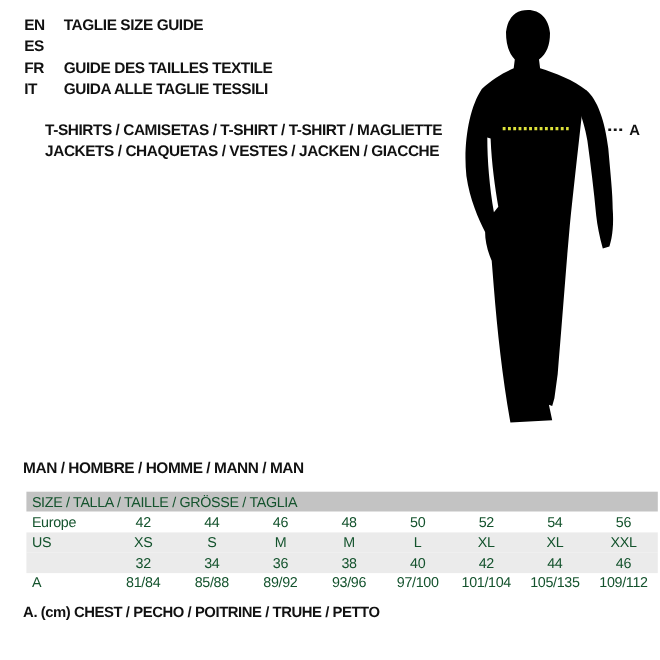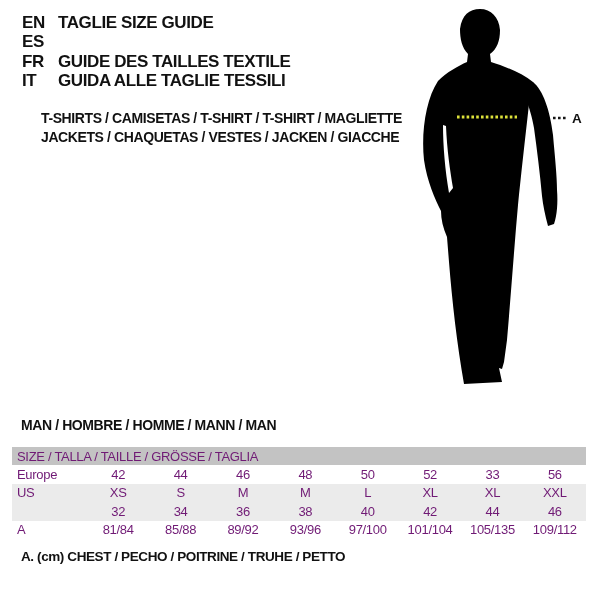--- a/index.html
+++ b/index.html
@@ -1,35 +1,35 @@
 <!DOCTYPE html>
 <html><head>
 <meta charset="utf-8">
 <style>
   html,body{margin:0;padding:0;width:600px;height:600px;background:#ffffff;overflow:hidden;}
   body{font-family:"Liberation Sans","DejaVu Sans",sans-serif;color:#111;position:relative;}
 
   
   .lang-list{position:absolute;left:22px;top:13px;}
-  .lang-row{display:flex;line-height:19.4px;font-size:17px;font-weight:700;letter-spacing:-0.4px;}
+  .lang-row{display:flex;line-height:19.4px;font-size:14px;font-weight:700;letter-spacing:-0.4px;}
   .lang-code{width:36px;flex:0 0 36px;}
   .lang-label{white-space:nowrap;}
 
   
   .category-block{position:absolute;left:21px;top:109px;margin-left:20px;}
   .category-line{font-size:14px;font-weight:700;letter-spacing:-0.4px;line-height:18.5px;white-space:nowrap;}
 
   
   .figure-wrap{position:absolute;left:400px;top:0;width:200px;height:400px;}
 
   
   .section-title{position:absolute;left:21px;top:417px;font-size:14px;font-weight:700;letter-spacing:-0.4px;}
 
   
-  .size-table{position:absolute;left:12px;top:447px;width:574px;font-size:13px;letter-spacing:-0.3px;color:#701a75;}
+  .size-table{position:absolute;left:24px;top:447px;width:574px;font-size:13px;letter-spacing:-0.3px;color:#14532d;}
   .theader{height:18px;background:#c3c3c3;display:flex;align-items:center;padding-left:5px;font-size:13px;}
   .trow{display:flex;height:18.5px;align-items:center;}
   .trow.shaded{background:#ebebeb;}
   .tlabel{width:70px;flex:0 0 70px;padding-left:5px;}
   .tcell{flex:1;text-align:center;}
 
   
   .footnote{position:absolute;left:21px;top:549px;font-size:13.5px;font-weight:700;letter-spacing:-0.4px;text-align:center;}
 </style>
 </head>
@@ -85,21 +85,21 @@
   <div class="theader" style="background: rgb(195, 195, 195);">SIZE / TALLA / TAILLE / GRÖSSE / TAGLIA</div>
   <div>
       <div class="trow">
         <div class="tlabel">Europe</div>
         <div class="tcell">42</div>
         <div class="tcell">44</div>
         <div class="tcell">46</div>
         <div class="tcell">48</div>
         <div class="tcell">50</div>
         <div class="tcell">52</div>
-        <div class="tcell">33</div>
+        <div class="tcell">54</div>
         <div class="tcell">56</div>
       </div>
       <div class="trow shaded" style="background: rgb(235, 235, 235); justify-content: space-between;">
         <div class="tlabel">US</div>
         <div class="tcell">XS</div>
         <div class="tcell">S</div>
         <div class="tcell">M</div>
         <div class="tcell">M</div>
         <div class="tcell">L</div>
         <div class="tcell">XL</div>

